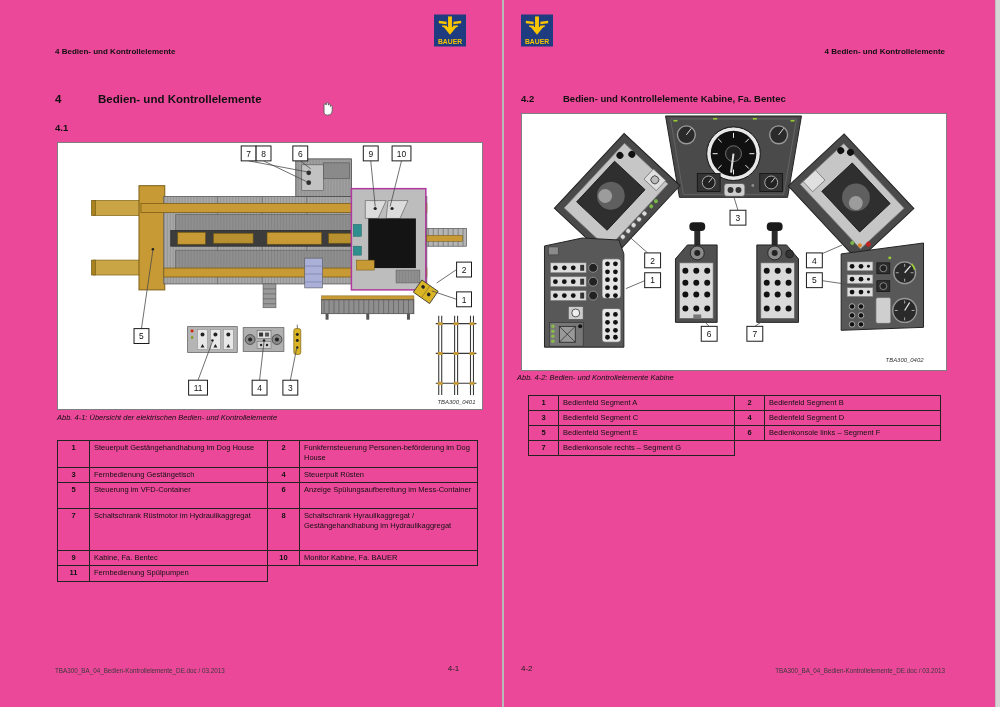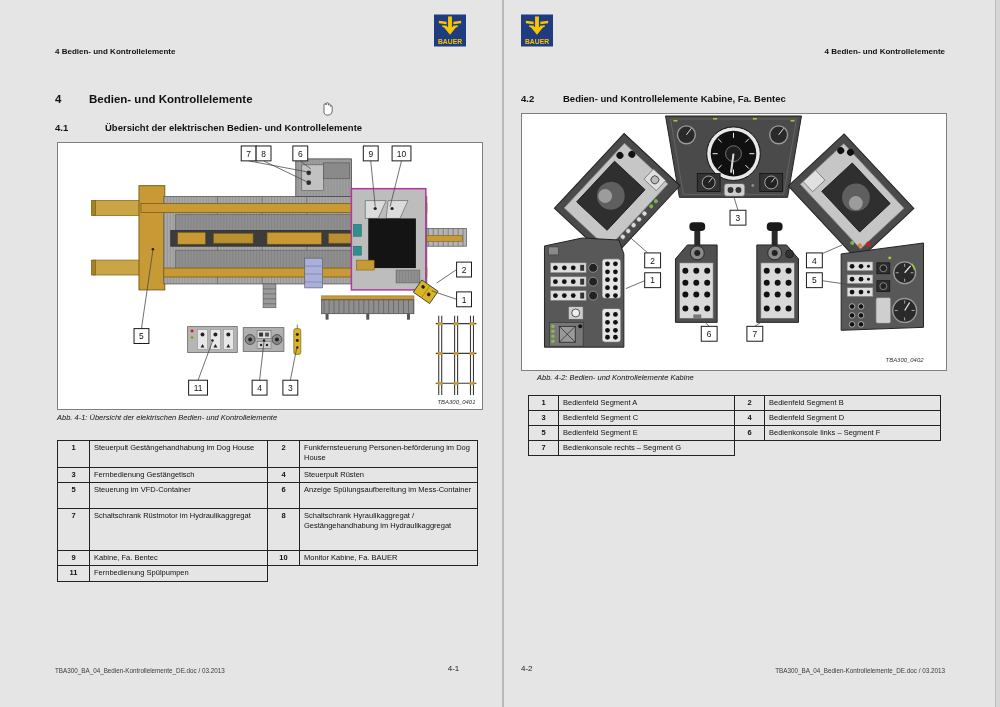--- a/index.html
+++ b/index.html
@@ -1,16 +1,16 @@
 <!DOCTYPE html>
 <html><head>
 <meta charset="utf-8">
 <style>
   html,body{margin:0;padding:0;background:#fff;}
-  #screen{position:relative;width:1000px;height:707px;background:#e5e5e5;overflow:hidden;
+  #screen{position:relative;width:1000px;height:707px;background:#ec4899;overflow:hidden;
           font-family:"Liberation Sans",sans-serif;color:#111;}
   .abs{position:absolute;}
   .pheader{font-size:8px;font-weight:bold;color:#111;}
   .h-num{font-size:11.5px;font-weight:bold;}
   .h-title{font-size:11.5px;font-weight:bold;}
   .h2-num{font-size:9.5px;font-weight:bold;}
   .h2-title{font-size:9.5px;font-weight:bold;}
   .caption{font-size:7.5px;font-style:italic;color:#111;}
   .footer-file{font-size:6.3px;color:#3a3a3a;}
   .footer-page{font-size:8px;color:#222;}
@@ -44,28 +44,27 @@
         <polygon points="10,13 23,13 16.5,21"></polygon>
         <polygon points="5,6.5 13,7.5 13,10 5,9"></polygon>
         <polygon points="28,6.5 20,7.5 20,10 28,9"></polygon>
         <polygon points="8.5,11 13.5,11.6 13.5,13.6 8.5,13"></polygon>
         <polygon points="24.5,11 19.5,11.6 19.5,13.6 24.5,13"></polygon>
       </g>
       <text x="16.5" y="30" text-anchor="middle" font-size="7" font-weight="bold" fill="#f9c400">BAUER</text>
     </svg>
 
     <div class="abs h-num" style="left:55px;top:93px;">4</div>
-    <div class="abs h-title" style="left:89px;top:93px;">Bedien- und Kontrollelemente</div>
+    <div class="abs h-title" style="left:98px;top:93px;">Bedien- und Kontrollelemente</div>
 
     <svg class="abs" style="left:320px;top:100px;" width="15" height="17" viewBox="0 0 15 17">
       <path d="M4 10 V5 q0-1.4 1.1-1.4 q1.1 0 1.1 1.4 v-1 q0-1.4 1.1-1.4 q1.1 0 1.1 1.4 v1.2 q0-1.2 1-1.2 q1 0 1 1.3 v1.2 q0-1 0.9-1 q0.9 0 0.9 1.2 V11 q0 3.2-2.8 3.8 L7.2 15.2 q-2.2 0-3.2-2.2 z" fill="#ffffff" stroke="#5a5a5a" stroke-width="0.9"></path>
     </svg>
 
     <div class="abs h2-num" style="left:55px;top:122px;">4.1</div>
-    <div class="abs h2-title" style="left:105px;top:122px;">Übersicht der elektrischen Bedien- und Kontrollelemente</div>
 
     <div class="abs figure-box" style="left:57px;top:142px;width:424px;height:266px;">
       <svg width="424" height="266" viewBox="0 0 426 268">
         <defs>
           <pattern id="ribs" width="3" height="6" patternUnits="userSpaceOnUse">
             <line x1="1.5" y1="0" x2="1.5" y2="6" stroke="#757575" stroke-width="0.7"></line>
           </pattern>
           <pattern id="ticks" width="5" height="12" patternUnits="userSpaceOnUse">
             <line x1="2.5" y1="0" x2="2.5" y2="12" stroke="#555" stroke-width="0.8"></line>
           </pattern>
@@ -651,21 +650,21 @@
           </g>
         <g>
             <rect class="co-box" x="226" y="214" width="16" height="15"></rect>
             <text class="co-txt" x="234" y="224.8">7</text>
           </g>
 
         <text class="tba" x="404" y="250">TBA300_0402</text>
       </svg>
     </div>
 
-    <div class="abs caption" style="left:32px;top:373px;">Abb. 4-2: Bedien- und Kontrollelemente Kabine</div>
+    <div class="abs caption" style="left:12px;top:373px;">Abb. 4-2: Bedien- und Kontrollelemente Kabine</div>
 
     <table class="ctable abs" style="left:23px;top:395px;width:412px;">
       <colgroup>
           <col style="width:30px">
           <col style="width:176px">
           <col style="width:30px">
           <col style="width:176px">
         </colgroup>
       <tbody>
           <tr style="height:15px">

